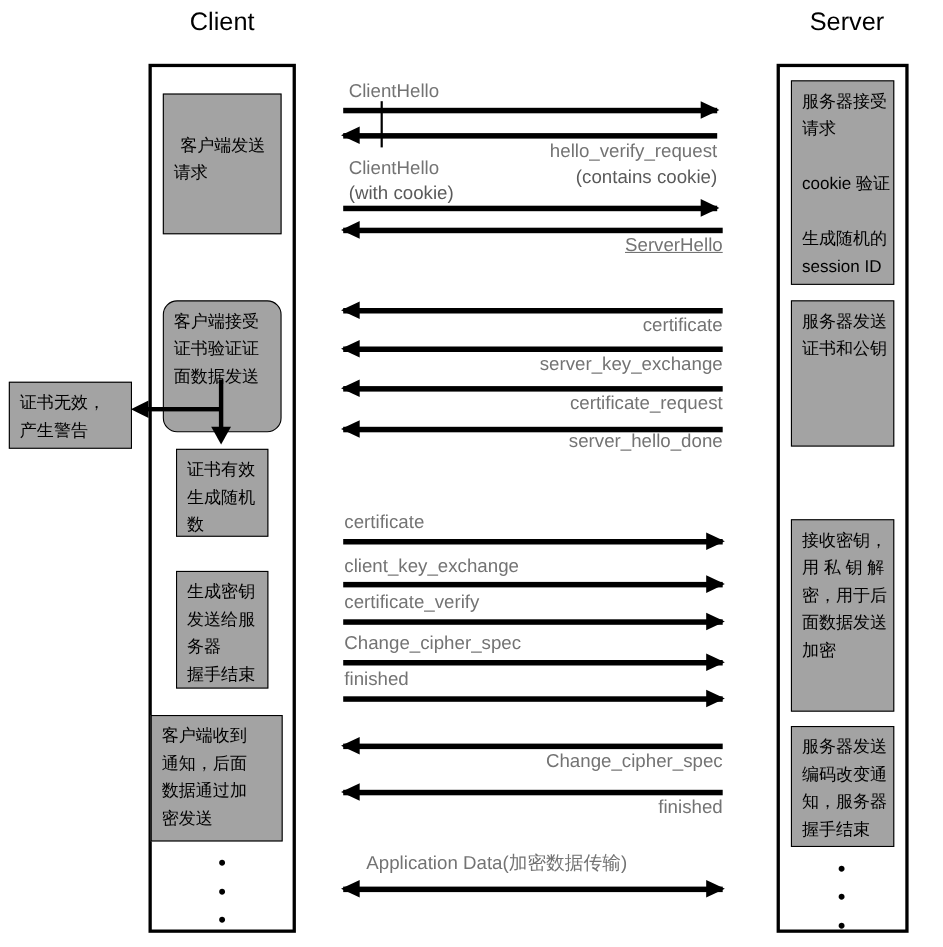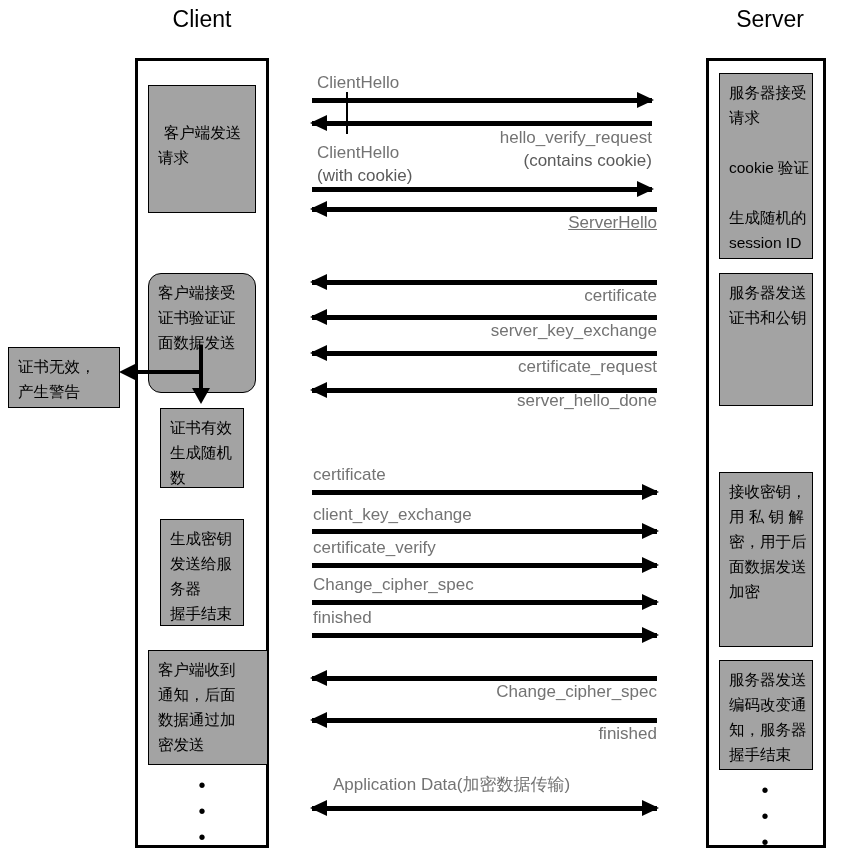--- a/index.html
+++ b/index.html
@@ -34,21 +34,21 @@
   .pbox.center{text-align:center;}
   .pbox .ln{display:block;white-space:pre;}
   .pbox .blank{display:block;height:25px;}
 
   
   #cbox-1{left:148px;top:85px;width:108px;height:128px;}
   #cbox-1 .body{padding-top:28px;}
   #cbox-2{left:148px;top:273px;width:108px;height:120px;border-radius:13px;}
   #cbox-3{left:160px;top:408px;width:84px;height:80px;}
   #cbox-4{left:160px;top:519px;width:84px;height:107px;}
-  #cbox-5{left:148px;top:650px;width:120px;height:115px;}
+  #cbox-5{left:137px;top:650px;width:120px;height:115px;}
   
   #alert-box{left:8px;top:347px;width:112px;height:61px;}
 
   
   #sbox-1{left:719px;top:73px;width:94px;height:186px;}
   #sbox-2{left:719px;top:273px;width:94px;height:133px;}
   #sbox-3{left:719px;top:472px;width:94px;height:175px;}
   #sbox-4{left:719px;top:660px;width:94px;height:110px;}
   #sbox-3 .ln{letter-spacing:0px;}
 

